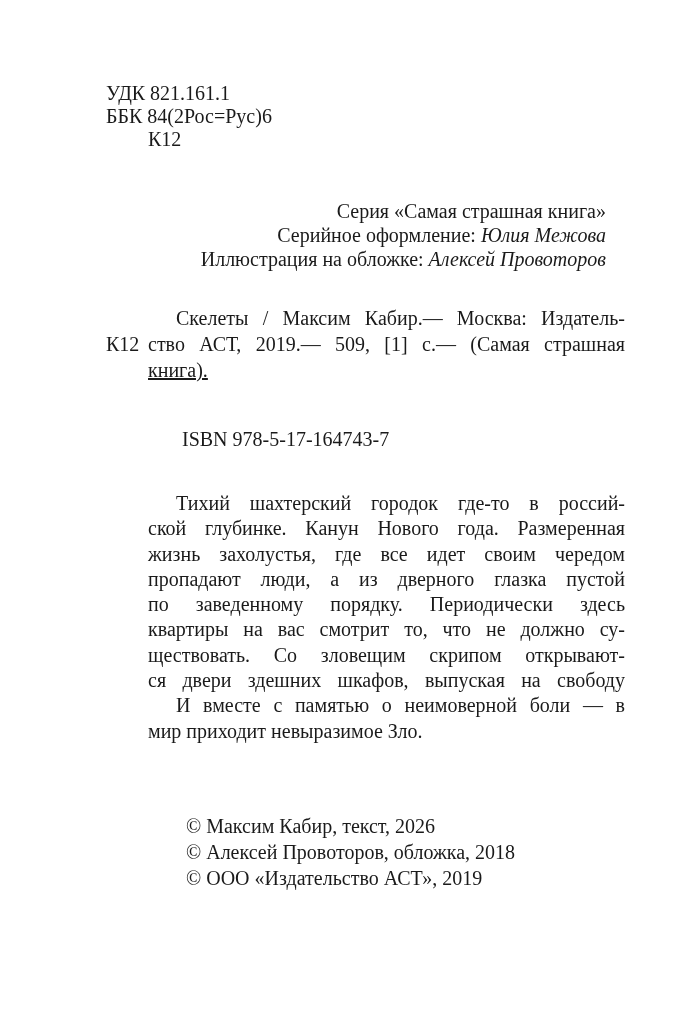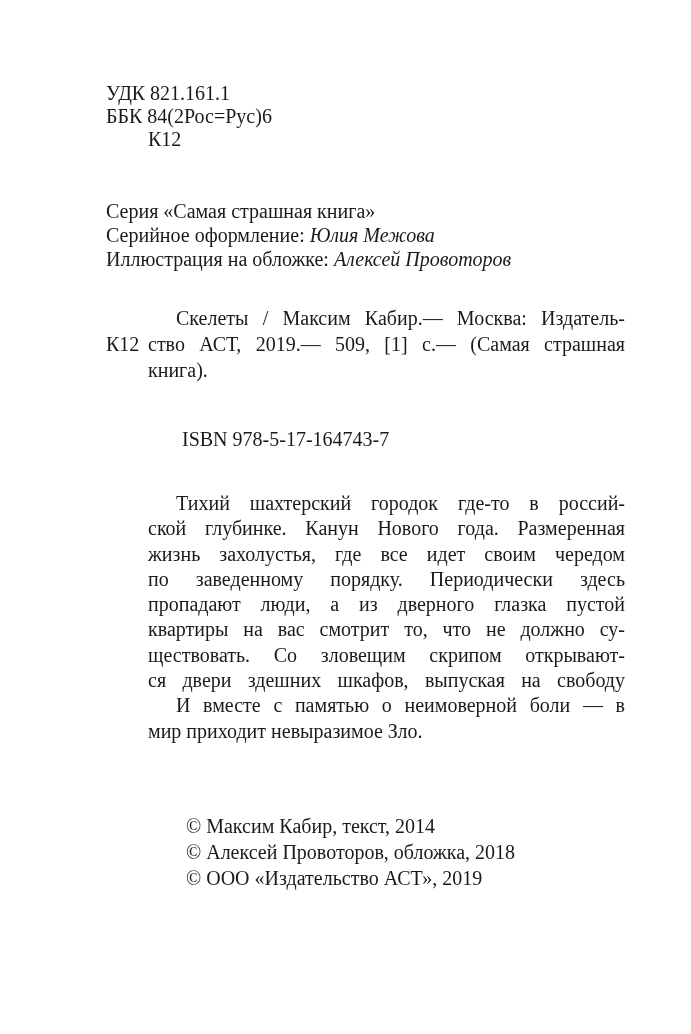--- a/index.html
+++ b/index.html
@@ -27,21 +27,21 @@
     line-height: 23px;
     white-space: nowrap;
   }
   .catalog .code { padding-left: 42px; }
 
   
   .series {
     left: 106px;
     top: 199px;
     width: 500px;
-    text-align: left;
+    text-align: right;
     line-height: 24px;
     white-space: nowrap;
   }
   .series .name { font-style: italic; margin-top: 40px; }
 
   
   .bib {
     left: 106px;
     top: 305px;
     width: 519px;
@@ -52,21 +52,21 @@
     font-weight: bold;
     white-space: nowrap;
   }
   .bib .bib-code {
     position: absolute;
     left: 0;
     top: 26px;
   }
   .bib .l1 { padding-left: 70px; }
   .bib .l2 { padding-left: 42px; }
-  .bib .l3 { padding-left: 42px; }
+  .bib .l3 { padding-left: 42px; text-decoration: underline; }
 
   .jl { text-align: justify; text-align-last: justify; }
   .ll { text-align: left; }
 
   
   .isbn {
     left: 182px;
     top: 428px;
     white-space: nowrap;
   }
@@ -112,28 +112,28 @@
     <div class="l2 jl">ство АСТ, 2019.— 509, [1] с.— (Самая страшная</div>
     <div class="l3 ll">книга).</div>
   </div>
 
   <div class="abs isbn">ISBN 978-5-17-164743-7</div>
 
   <div class="abs annotation">
     <div class="first jl">Тихий шахтерский городок где-то в россий-</div>
     <div class="jl">ской глубинке. Канун Нового года. Размеренная</div>
     <div class="jl">жизнь захолустья, где все идет своим чередом</div>
+    <div class="jl">пропадают люди, а из дверного глазка пустой</div>
     <div class="jl">по заведенному порядку. Периодически здесь</div>
-    <div class="jl">пропадают люди, а из дверного глазка пустой</div>
     <div class="jl">квартиры на вас смотрит то, что не должно су-</div>
     <div class="jl">ществовать. Со зловещим скрипом открывают-</div>
     <div class="jl">ся двери здешних шкафов, выпуская на свободу</div>
     <div class="first jl">И вместе с памятью о неимоверной боли — в</div>
     <div class="ll">мир приходит невыразимое Зло.</div>
   </div>
 
   <div class="abs copyrights">
-    <div>© Максим Кабир, текст, 2014</div>
+    <div>© Максим Кабир, текст, 2026</div>
     <div>© Алексей Провоторов, обложка, 2018</div>
     <div>© ООО «Издательство АСТ», 2019</div>
   </div>
 
 </div>
 
 </body></html>

